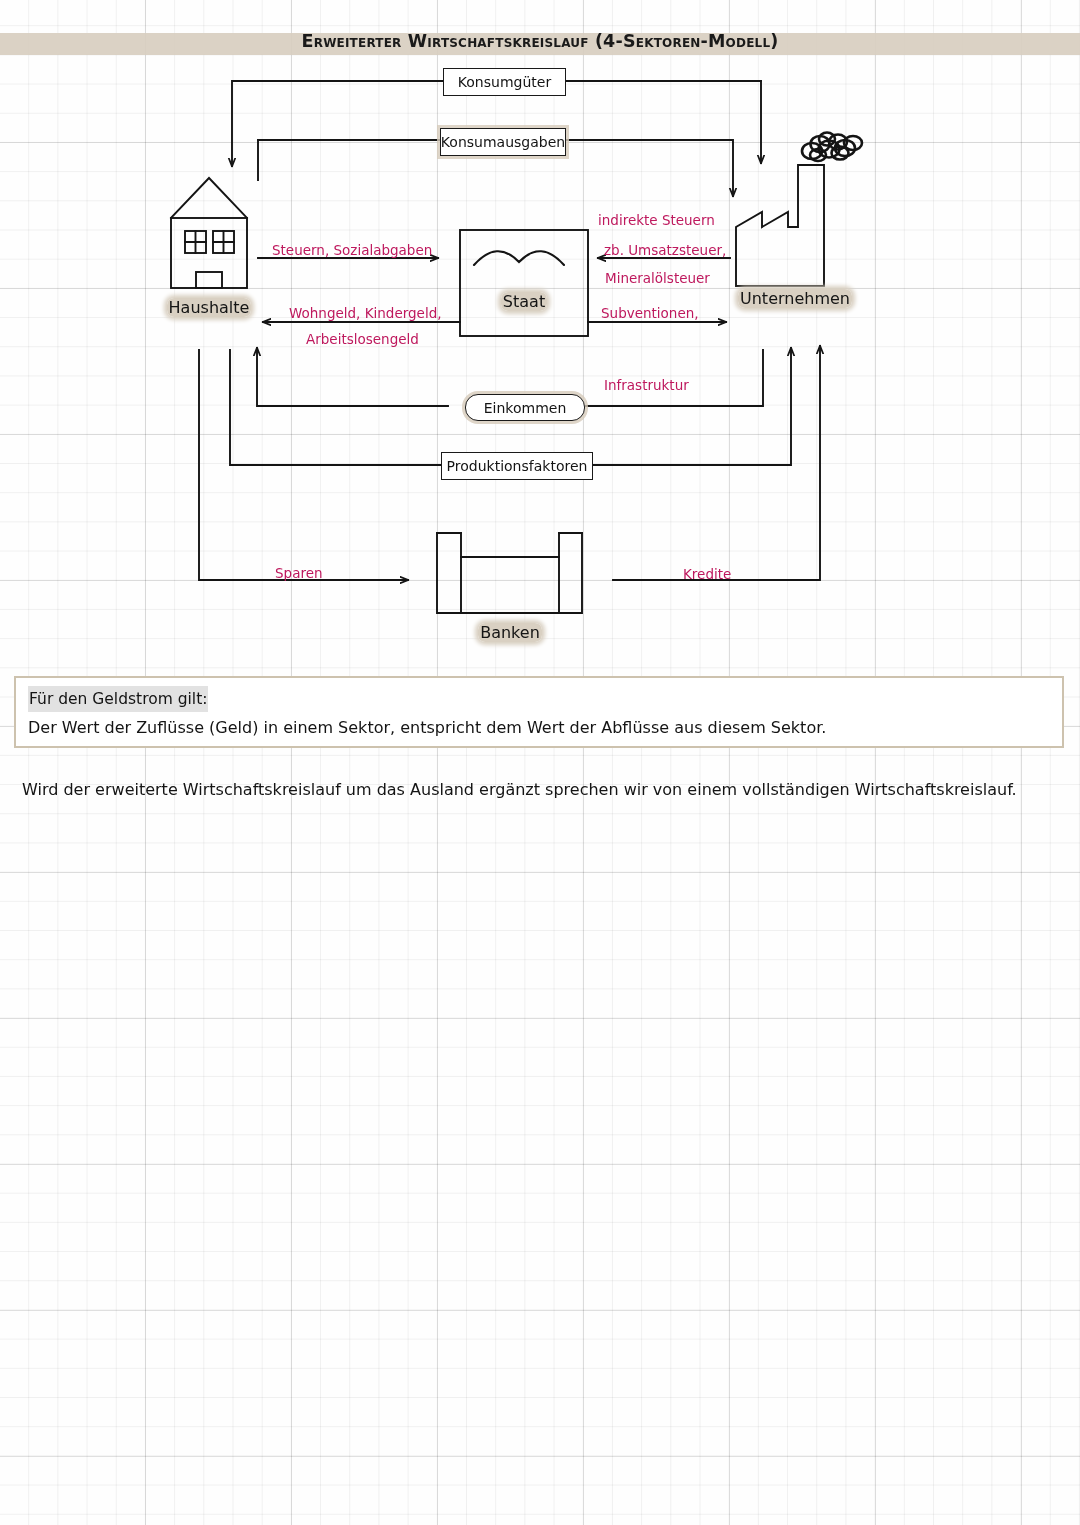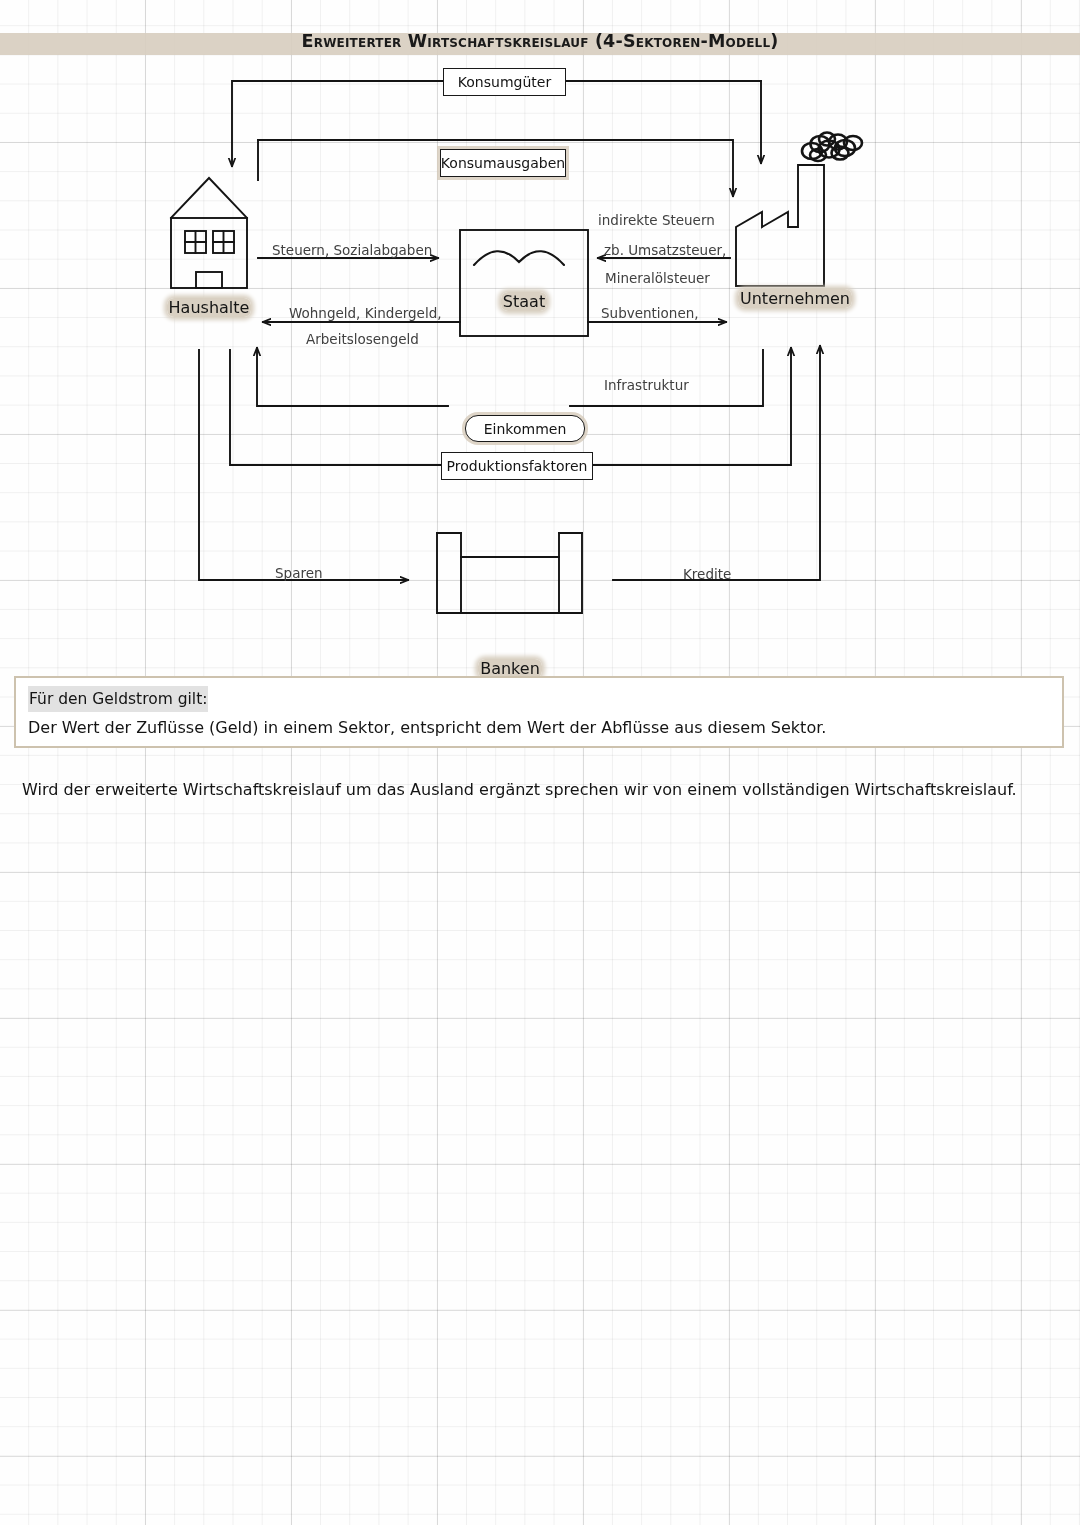--- a/index.html
+++ b/index.html
@@ -61,25 +61,25 @@
 
   
   .lbl-box{
     position:absolute;background:#ffffff;
     border:1.6px solid #1a1a1a;
     font-size:14px;color:#141414;
     display:flex;align-items:center;justify-content:center;
     white-space:nowrap;z-index:4;
     font-family:"DejaVu Sans", sans-serif;
   }
-  .lbl-box.glow{box-shadow:0 0 0 3px rgba(214,203,186,.8);margin-top:21px;}
+  .lbl-box.glow{box-shadow:0 0 0 3px rgba(214,203,186,.8);}
 
   
   .arr-cap{
-    position:absolute;font-size:13.5px;color:#404040;
+    position:absolute;font-size:13.5px;color:#be185d;
     white-space:nowrap;text-align:center;z-index:4;
     font-family:"DejaVu Sans", sans-serif;
   }
 
   
   #info-box{
     position:absolute;left:14px;top:676px;width:1050px;height:72px;
     background:#ffffff;border:2px solid #cdc2ae;box-sizing:border-box;
   }
   #info-l1{
@@ -207,21 +207,21 @@
   </div>
 
   <div class="htext node-cap" style="left:444px;top:292px;width:160px;">
     <span class="hl">Staat</span>
   </div>
 
   <div class="htext node-cap" style="left:700px;top:289px;width:190px;">
     <span class="hl">Unternehmen</span>
   </div>
 
-  <div class="htext node-cap" style="left:430px;top:623px;width:160px;margin-top:36px;">
+  <div class="htext node-cap" style="left:430px;top:623px;width:160px;">
     <span class="hl">Banken</span>
   </div>
 
   <div id="info-box"></div>
   <div id="info-l1" class="htext">
     <span class="hl">Für den Geldstrom gilt:</span>
   </div>
   <div id="info-l2" class="htext">Der Wert der Zuflüsse (Geld) in einem Sektor, entspricht dem Wert der Abflüsse aus diesem Sektor.</div>
 
   <div id="closing" class="htext">Wird der erweiterte Wirtschaftskreislauf um das Ausland ergänzt sprechen wir von einem vollständigen Wirtschaftskreislauf.</div>

